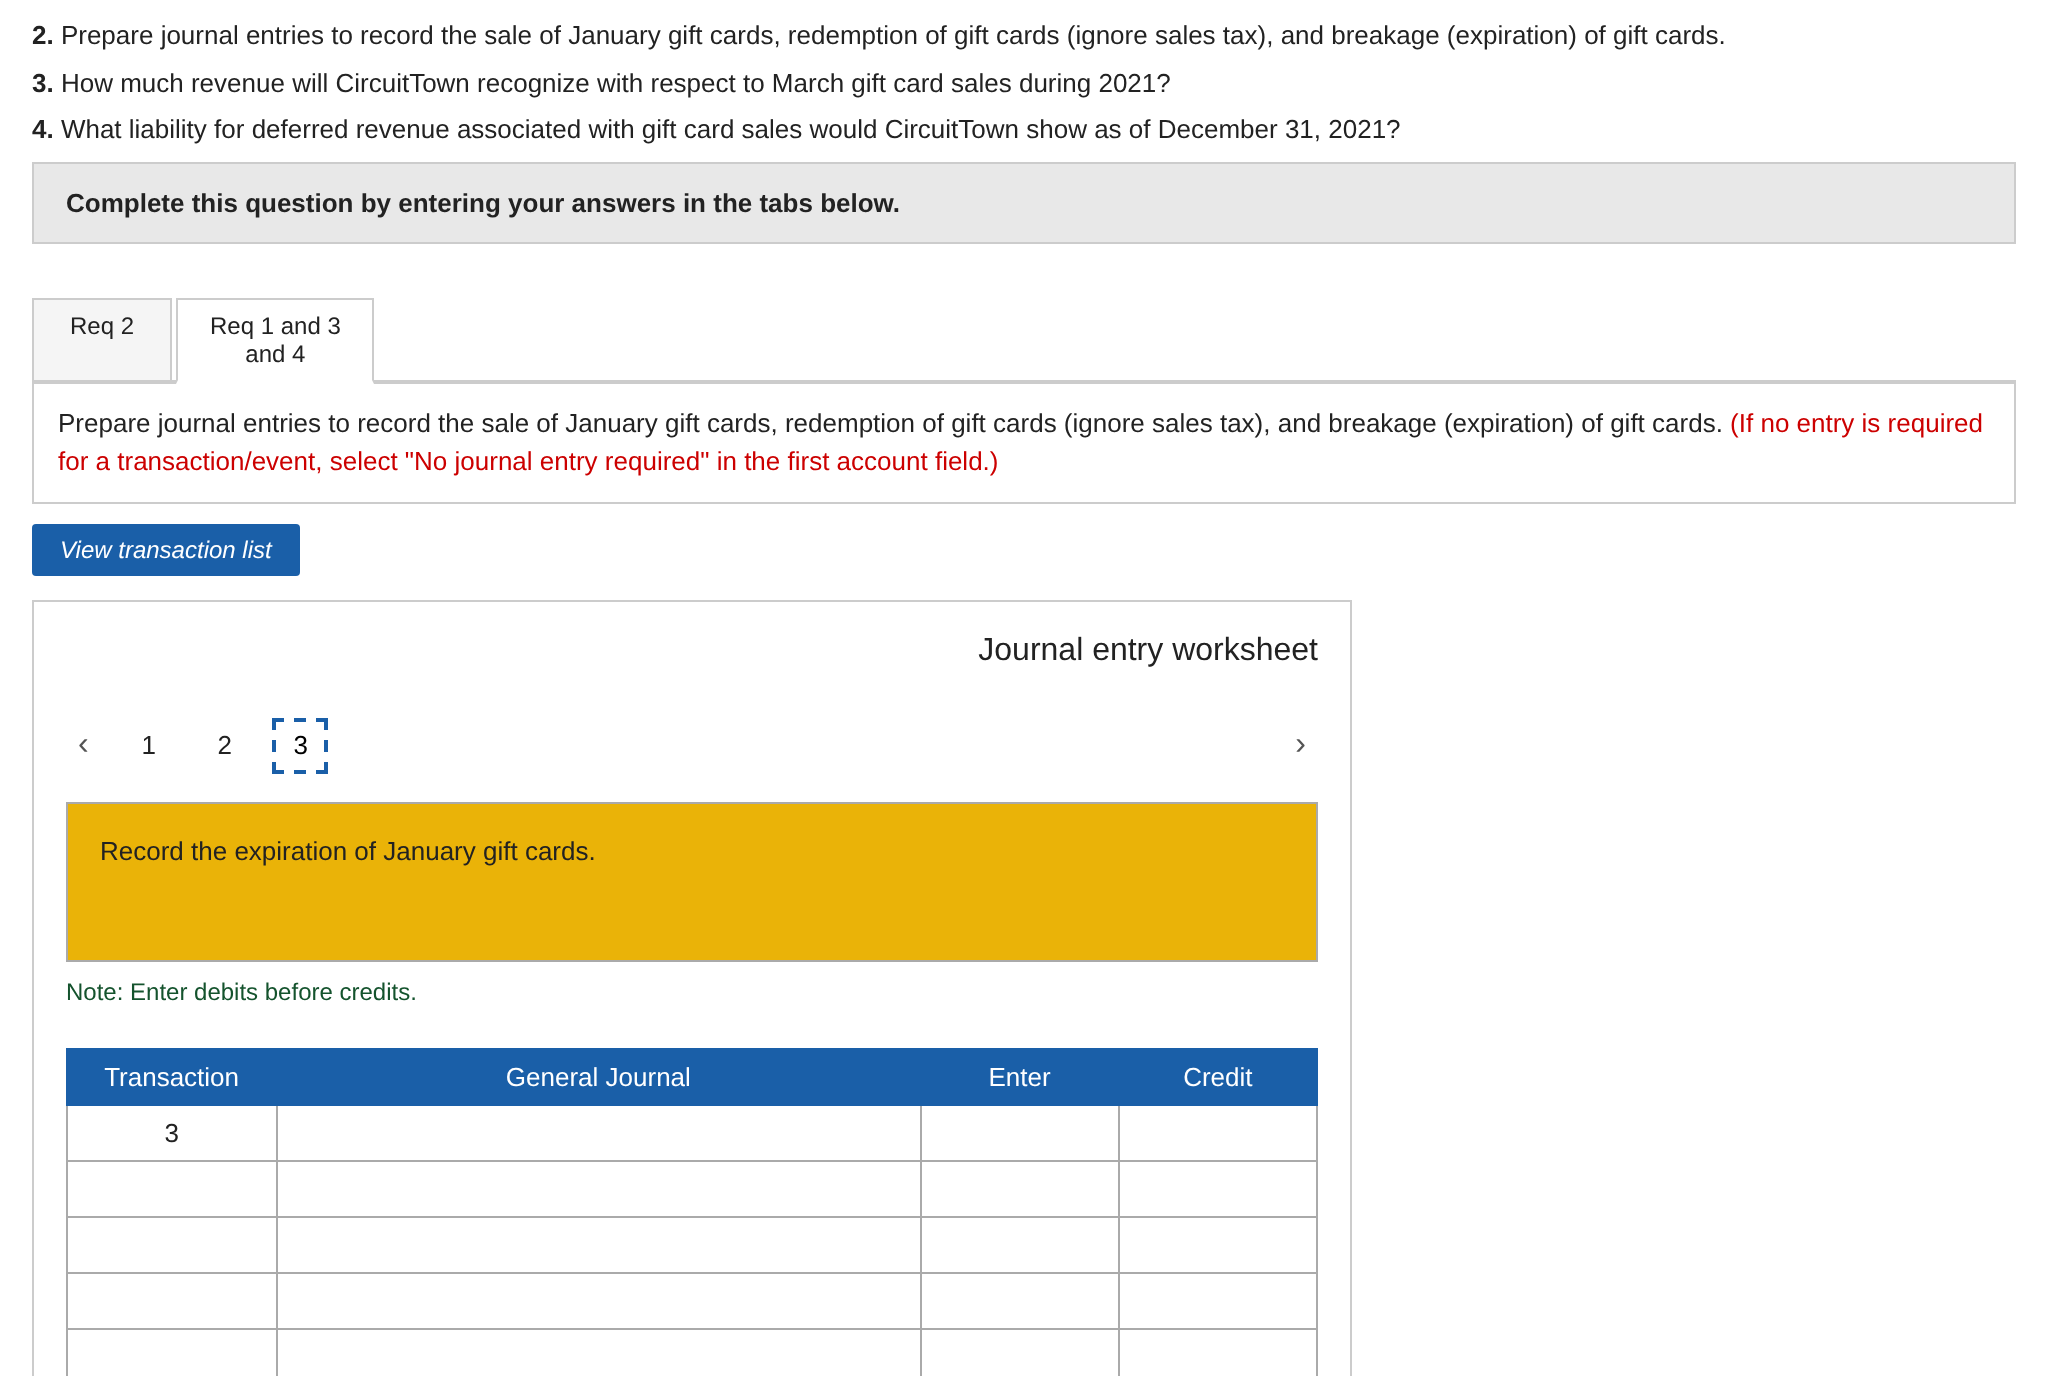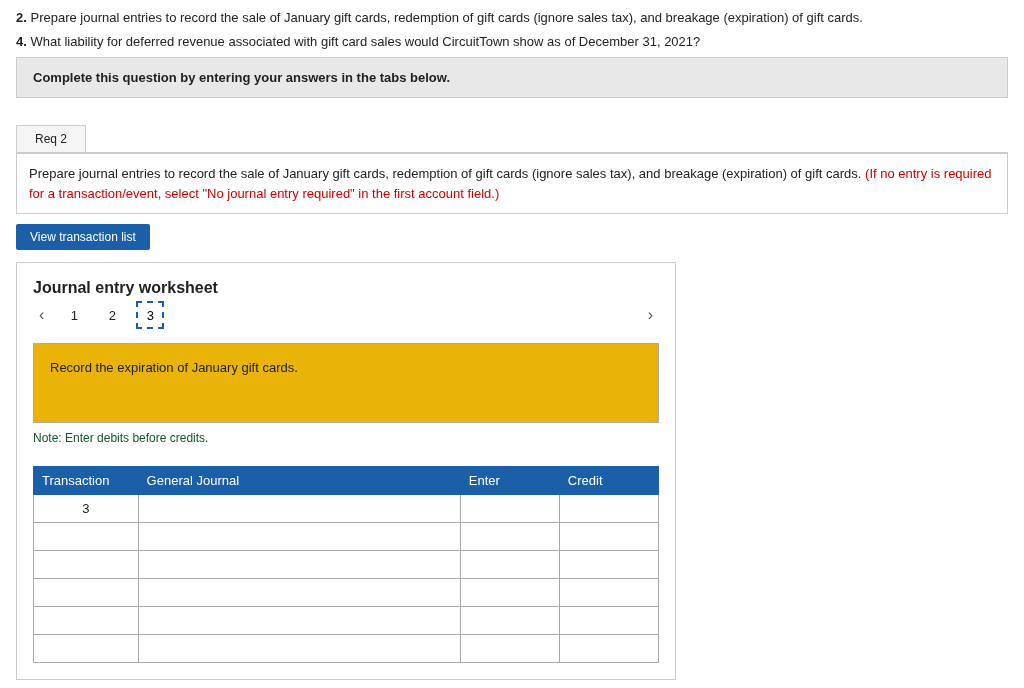--- a/index.html
+++ b/index.html
@@ -73,31 +73,33 @@
     }
     .view-btn {
       background: #1a5fa8;
       color: #fff;
       border: none;
       padding: 6px 14px;
       font-size: 12px;
       cursor: pointer;
       margin-bottom: 12px;
       border-radius: 2px;
+      font-style: italic;
     }
     .worksheet-container {
       border: 1px solid #ccc;
       padding: 16px;
       background: #fff;
       width: 660px;
     }
     .worksheet-title {
       font-size: 16px;
-      font-weight: bold;
-      margin-bottom: 4px;
+      font-weight: normal;
+      margin-bottom: 24px;
+      text-align: right;
     }
     .nav-row {
       display: flex;
       align-items: center;
       gap: 10px;
       margin-bottom: 14px;
     }
     .nav-arrow {
       font-size: 16px;
       cursor: pointer;
@@ -140,20 +142,21 @@
     }
     .journal-table th {
       background: #1a5fa8;
       color: #fff;
       padding: 6px 8px;
       text-align: left;
       border: 1px solid #1a5fa8;
       font-weight: normal;
     }
     .journal-table th.center {
+      text-align: center;
     }
     .journal-table td {
       border: 1px solid #aaa;
       padding: 4px 6px;
       height: 28px;
     }
     .journal-table td.num-col {
       text-align: center;
       width: 60px;
     }
@@ -175,33 +178,39 @@
 </head>
 <body>
 
 <div class="page-container">
   
   <div class="question-text">
     <p>
       <strong>2.</strong> Prepare journal entries to record the sale of January gift cards, redemption of gift cards (ignore sales tax), and breakage (expiration) of gift cards.
     </p>
     <p>
+      <strong>3.</strong> How much revenue will CircuitTown recognize with respect to March gift card sales during 2021?
+    </p>
+    <p>
       <strong>4.</strong> What liability for deferred revenue associated with gift card sales would CircuitTown show as of December 31, 2021?
     </p>
   </div>
 
   
   <div class="complete-box">
     <span>Complete this question by entering your answers in the tabs below.</span>
   </div>
 
   
   <div class="tabs-row">
     <div class="tab">
       <span>Req 2</span>
+    </div>
+    <div class="tab active">
+      <span>Req 1 and 3<br>and 4</span>
     </div>
   </div>
 
   
   <div class="instructions-box">
     <span>Prepare journal entries to record the sale of January gift cards, redemption of gift cards (ignore sales tax), and breakage (expiration) of gift cards. </span><span class="red-text">(If no entry is required for a transaction/event, select "No journal entry required" in the first account field.)</span>
   </div>
 
   
   <button class="view-btn">

